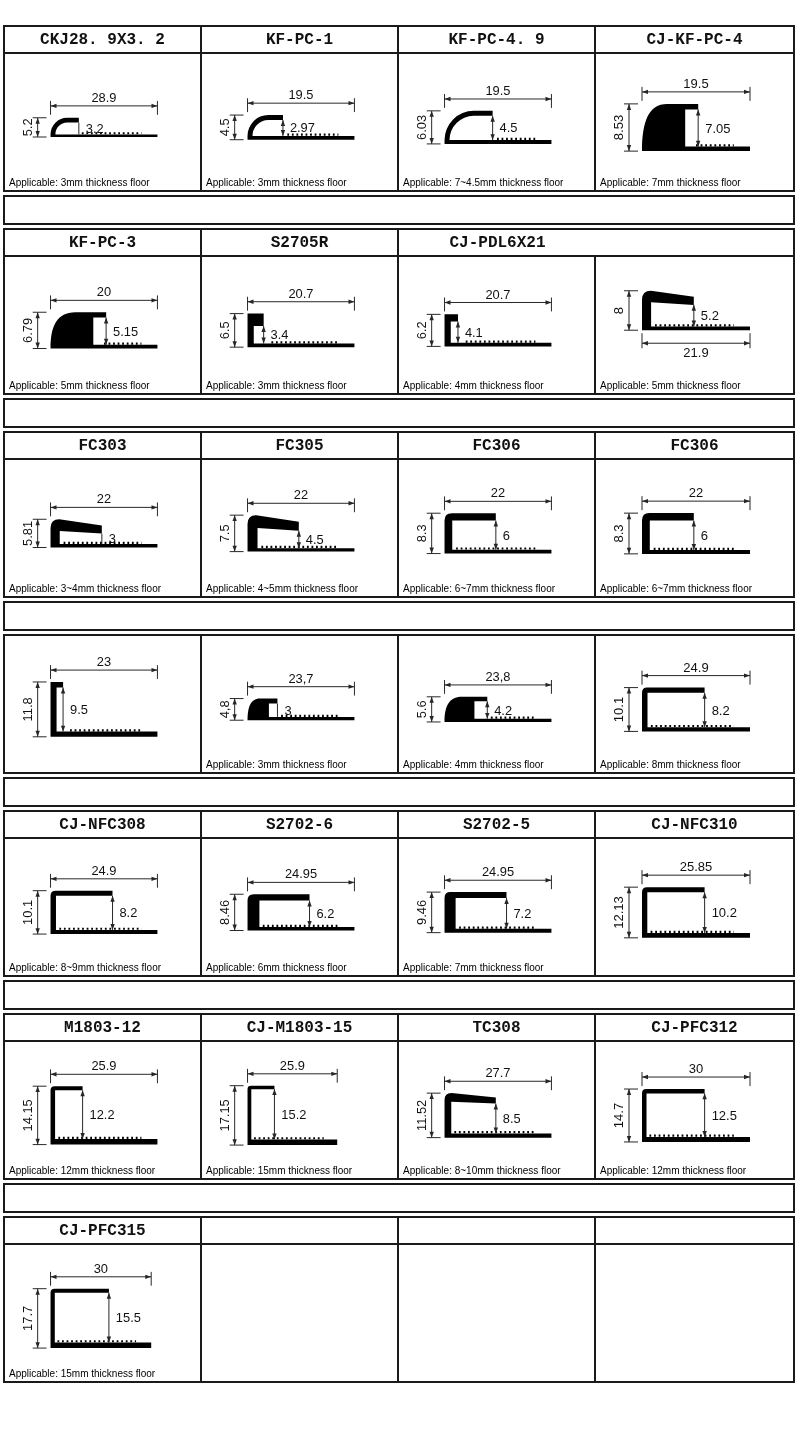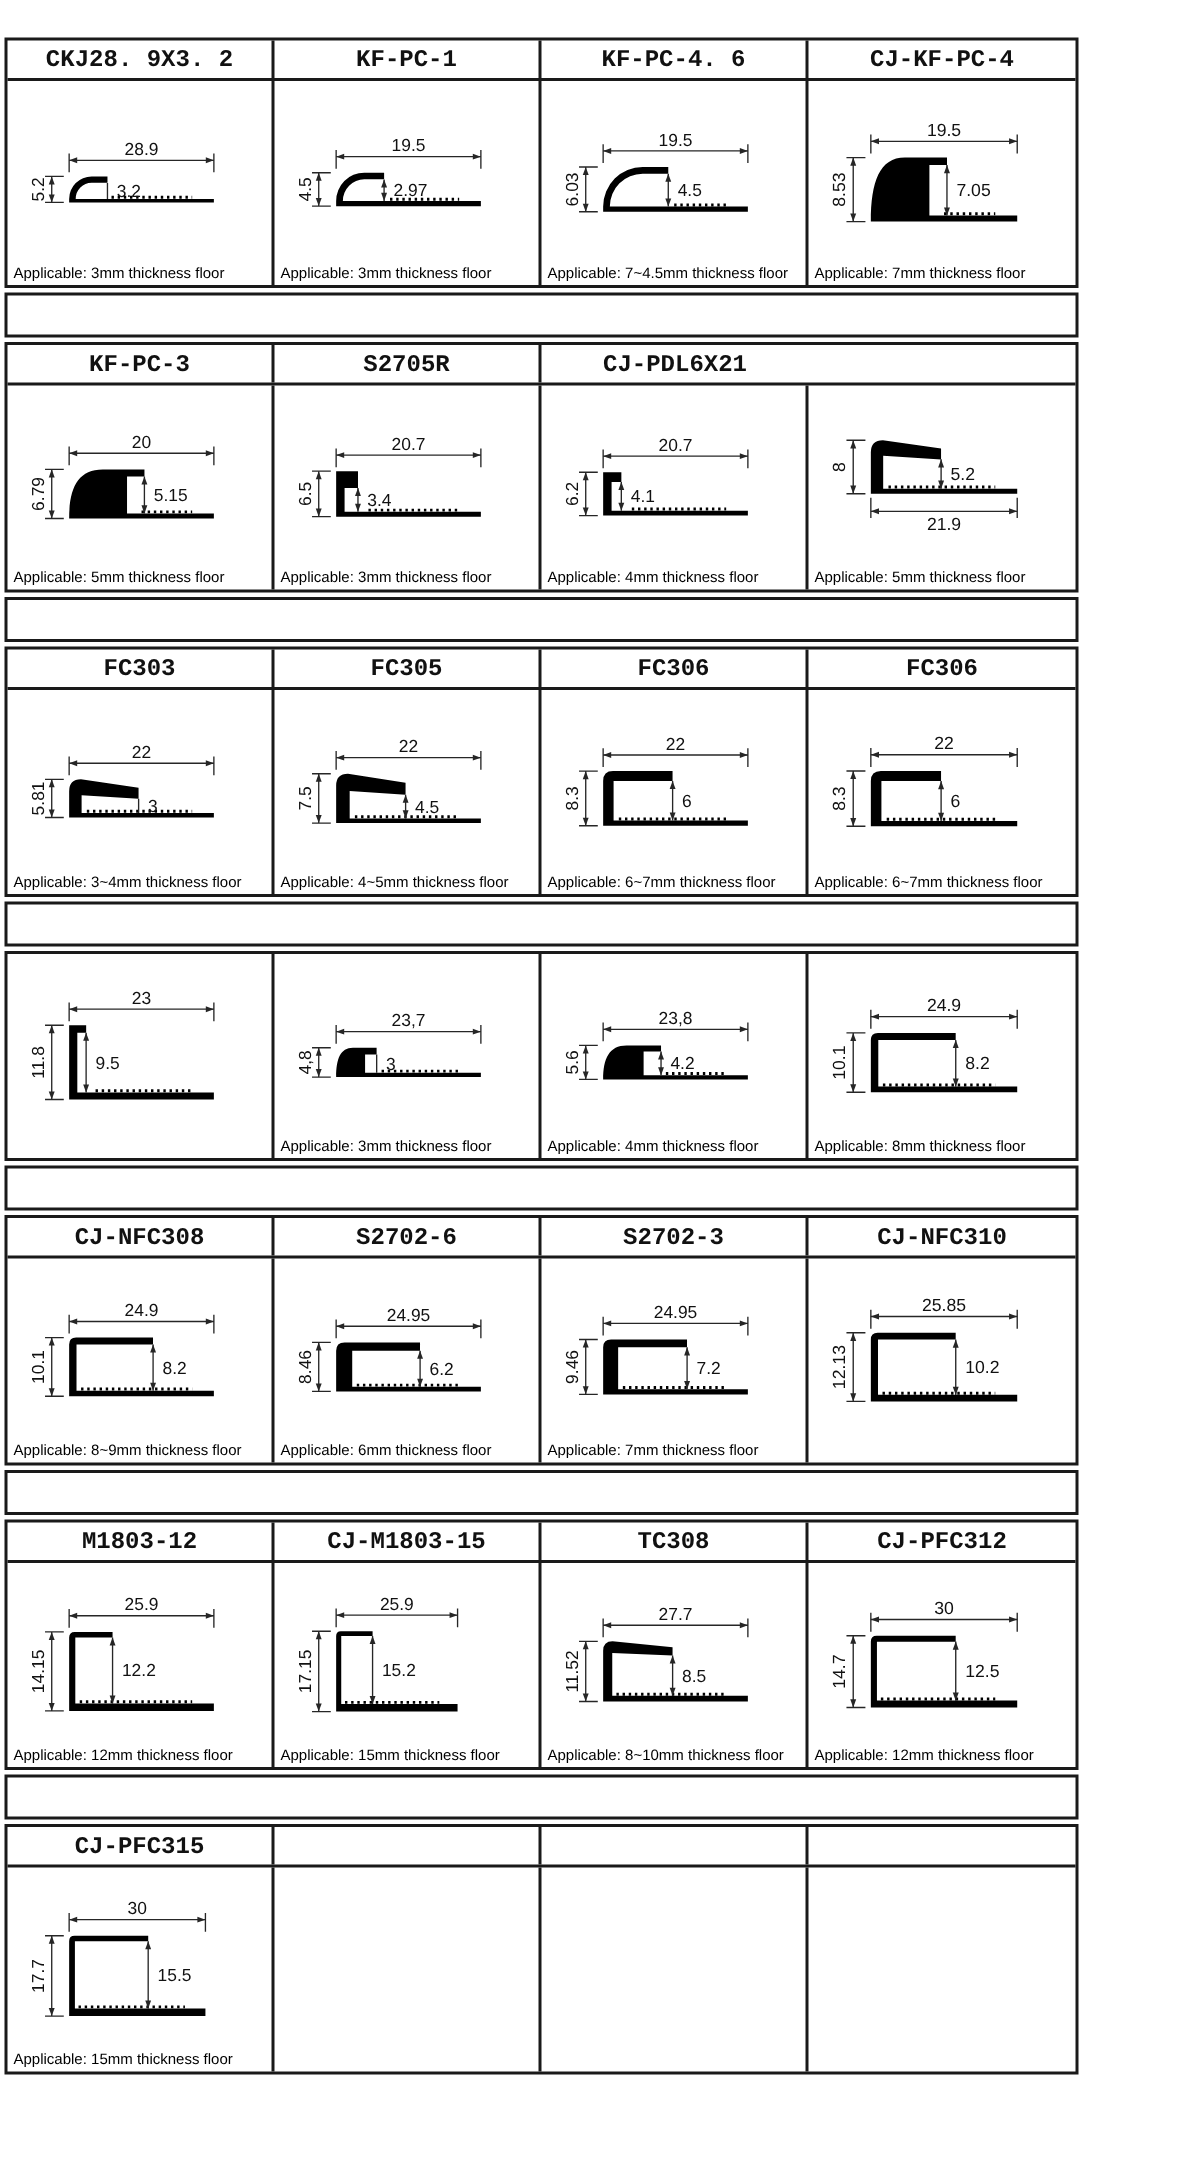--- a/index.html
+++ b/index.html
@@ -1,17 +1,17 @@
 <!DOCTYPE html>
 <html><head>
 <meta charset="utf-8">
 <style>
   html,body{margin:0;padding:0;background:#ffffff;}
   body{width:800px;height:1452px;font-family:"Liberation Sans",sans-serif;color:#111;}
-  .page{width:716px;margin:25px 4px 0 3px;}
+  .page{width:792px;margin:25px 4px 0 3px;}
   .block{border:2px solid #1a1a1a;background:#fff;}
   .row{display:grid;grid-template-columns:repeat(4,1fr);}
   .hdr{border-bottom:2px solid #1a1a1a;}
   .hcell{height:25px;display:flex;align-items:center;justify-content:center;
          font-family:"Liberation Mono","DejaVu Sans Mono",monospace;
          font-size:16px;font-weight:700;letter-spacing:0;border-right:2px solid #1a1a1a;}
   .hcell:last-child{border-right:none;}
   .bcell{height:136px;position:relative;border-right:2px solid #1a1a1a;overflow:hidden;}
   .bcell:last-child{border-right:none;}
   .draw{display:block;width:100%;height:124px;}
@@ -20,21 +20,21 @@
   .spacer{height:26px;border:2px solid #1a1a1a;margin:3px 0;background:#fff;}
 </style>
 </head>
 <body>
 
 <div class="page" id="grid">
     <section class="block">
       <div class="row hdr">
         <div class="hcell">CKJ28. 9X3. 2</div>
         <div class="hcell">KF-PC-1</div>
-        <div class="hcell">KF-PC-4. 6</div>
+        <div class="hcell">KF-PC-4. 9</div>
         <div class="hcell">CJ-KF-PC-4</div>
       </div>
       <div class="row body">
         <div class="bcell">
           <svg viewBox="0 0 197 124" class="draw">
             <path d="M 46.0,83.2 L 46.0,80.6 A 16.8 16.8 0 0 1 62.8,63.8 L 74.6,63.8 L 74.6,68.6 L 62.8,68.6 A 12.0 12.0 0 0 0 50.9,80.6 L 154.0,80.6 L 154.0,83.2 Z" fill="#000"></path>
             <line x1="77.6" y1="79.4" x2="137.8" y2="79.4" stroke="#000" stroke-width="2.2" stroke-dasharray="1.8 2.8"></line>
             <line x1="46" y1="60.78373702422145" x2="46" y2="46.78373702422145" stroke="#262626" stroke-width="1"></line>
             <line x1="154" y1="60.78373702422145" x2="154" y2="46.78373702422145" stroke="#262626" stroke-width="1"></line>
             <line x1="46" y1="51.78373702422145" x2="154" y2="51.78373702422145" stroke="#262626" stroke-width="1"></line>
@@ -418,21 +418,21 @@
           </svg>
           <div class="app">Applicable: 8mm thickness floor</div>
         </div>
       </div>
     </section>
     <div class="spacer"></div>
     <section class="block">
       <div class="row hdr">
         <div class="hcell">CJ-NFC308</div>
         <div class="hcell">S2702-6</div>
-        <div class="hcell">S2702-3</div>
+        <div class="hcell">S2702-5</div>
         <div class="hcell">CJ-NFC310</div>
       </div>
       <div class="row body">
         <div class="bcell">
           <svg viewBox="0 0 197 124" class="draw">
             <path d="M 46.0,95.4 L 46.0,56.8 Q 46.0,51.6 51.2,51.6 L 108.6,51.6 L 108.6,56.8 L 51.5,56.8 L 51.5,91.2 L 154.0,91.2 L 154.0,95.4 Z" fill="#000"></path>
             <line x1="54.9" y1="90.0" x2="137.8" y2="90.0" stroke="#000" stroke-width="2.2" stroke-dasharray="1.8 2.8"></line>
             <line x1="46" y1="48.596385542168676" x2="46" y2="34.596385542168676" stroke="#262626" stroke-width="1"></line>
             <line x1="154" y1="48.596385542168676" x2="154" y2="34.596385542168676" stroke="#262626" stroke-width="1"></line>
             <line x1="46" y1="39.596385542168676" x2="154" y2="39.596385542168676" stroke="#262626" stroke-width="1"></line>

